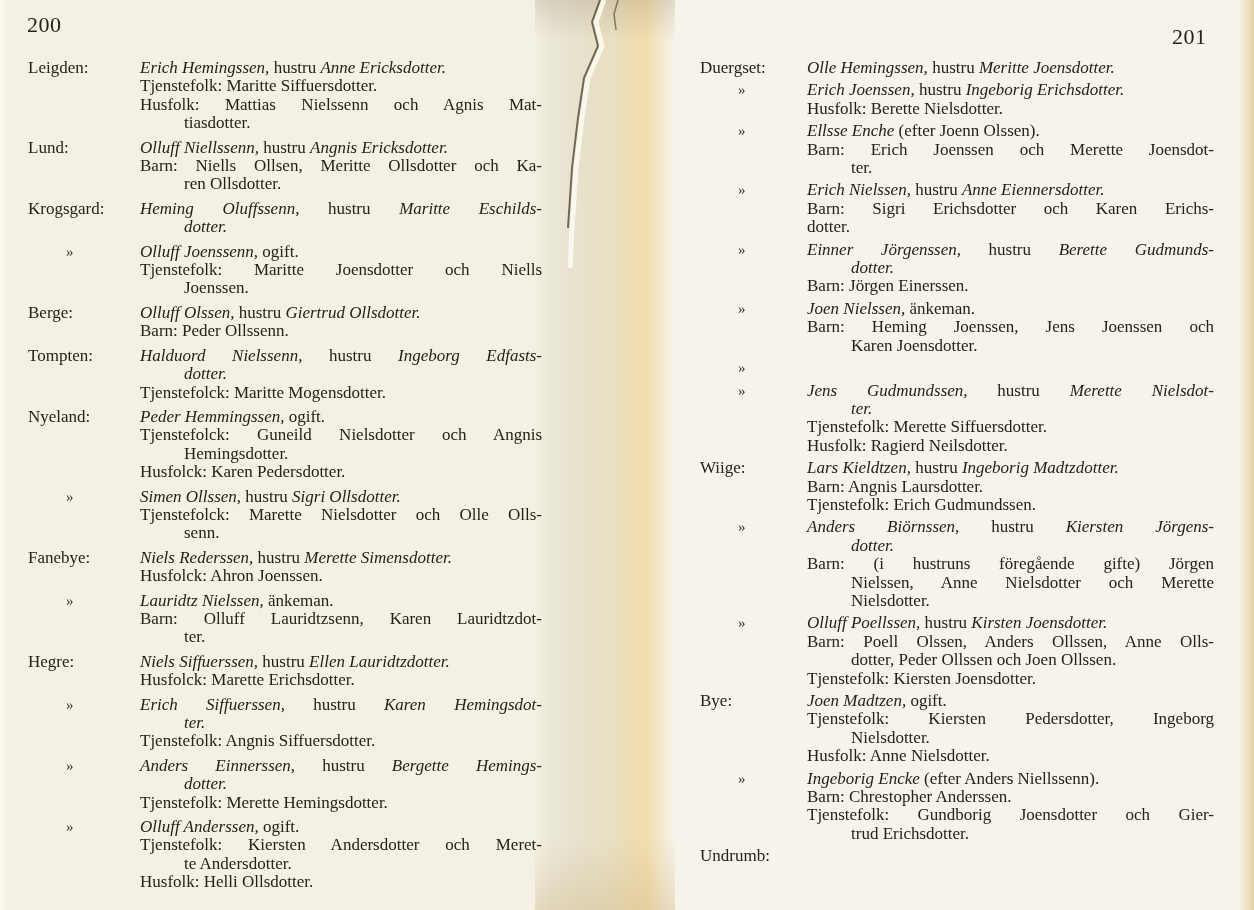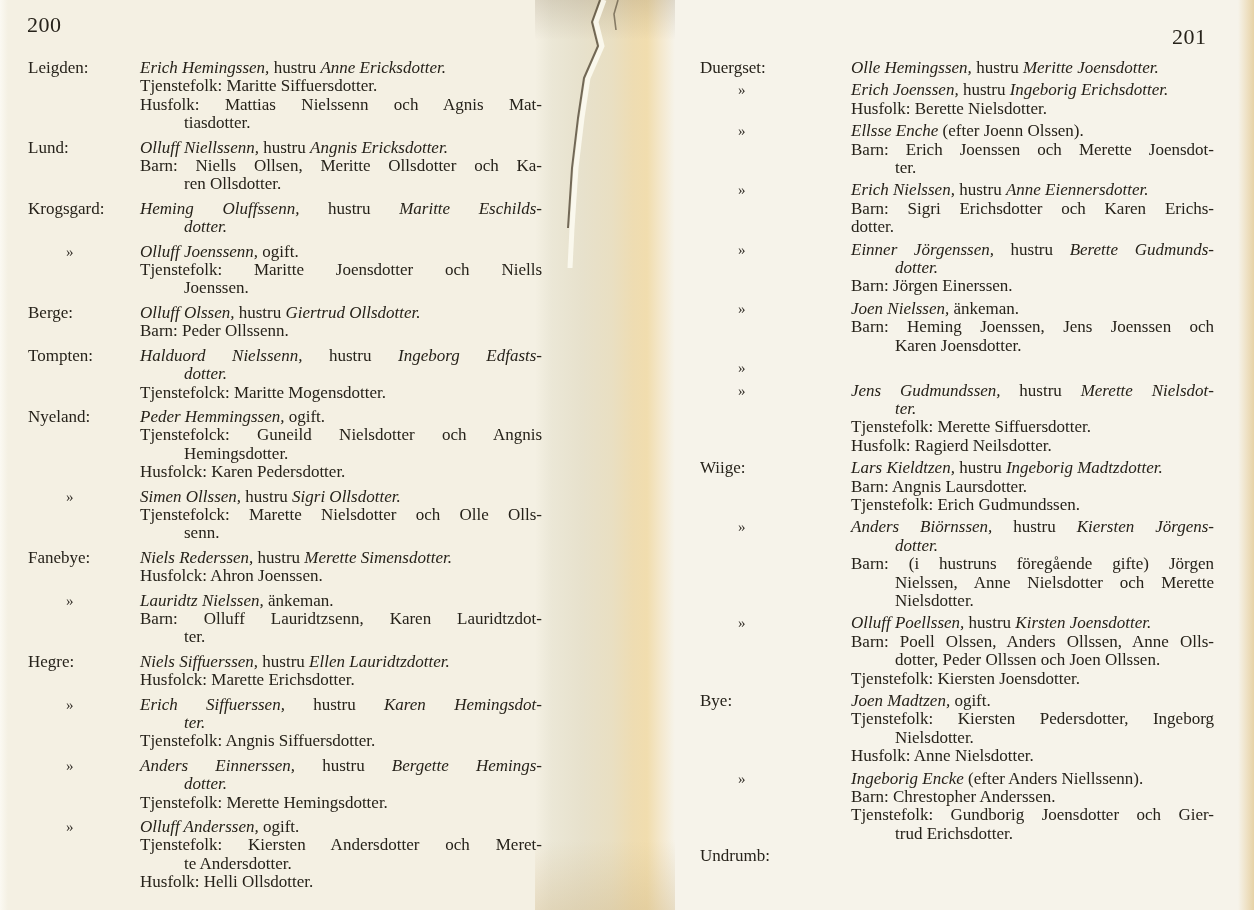--- a/index.html
+++ b/index.html
@@ -36,21 +36,21 @@
   .page-number{position:absolute;font-size:22px;letter-spacing:.5px;}
   .pn-left{left:27px;top:12px;}
   .pn-right{left:1172px;top:16px;margin-top:8px;}
 
   .content{position:absolute;}
   .content-left{left:28px;top:47px;width:514px;}
   .content-right{left:700px;top:55px;width:514px;}
 
   .entry{display:flex;align-items:flex-start;}
   .content-left .entry{margin-bottom:6px;}
-  .content-right .entry{margin-bottom:4px;gap:44px;}
+  .content-right .entry{margin-bottom:4px;}
   .content-right .entry.place{margin-top:4px;}
   .entry:first-child{margin-top:12px;}
 
   .label{flex:0 0 auto;font-size:17px;line-height:18.4px;}
   .content-left .label{width:112px;}
   .content-right .label{width:107px;}
   .label.ditto{padding-left:38px;box-sizing:border-box;font-size:15px;color:#35302a;}
 
   .body{flex:1 1 auto;min-width:0;}
   .line{margin:0;font-size:17px;line-height:18.4px;white-space:normal;}

